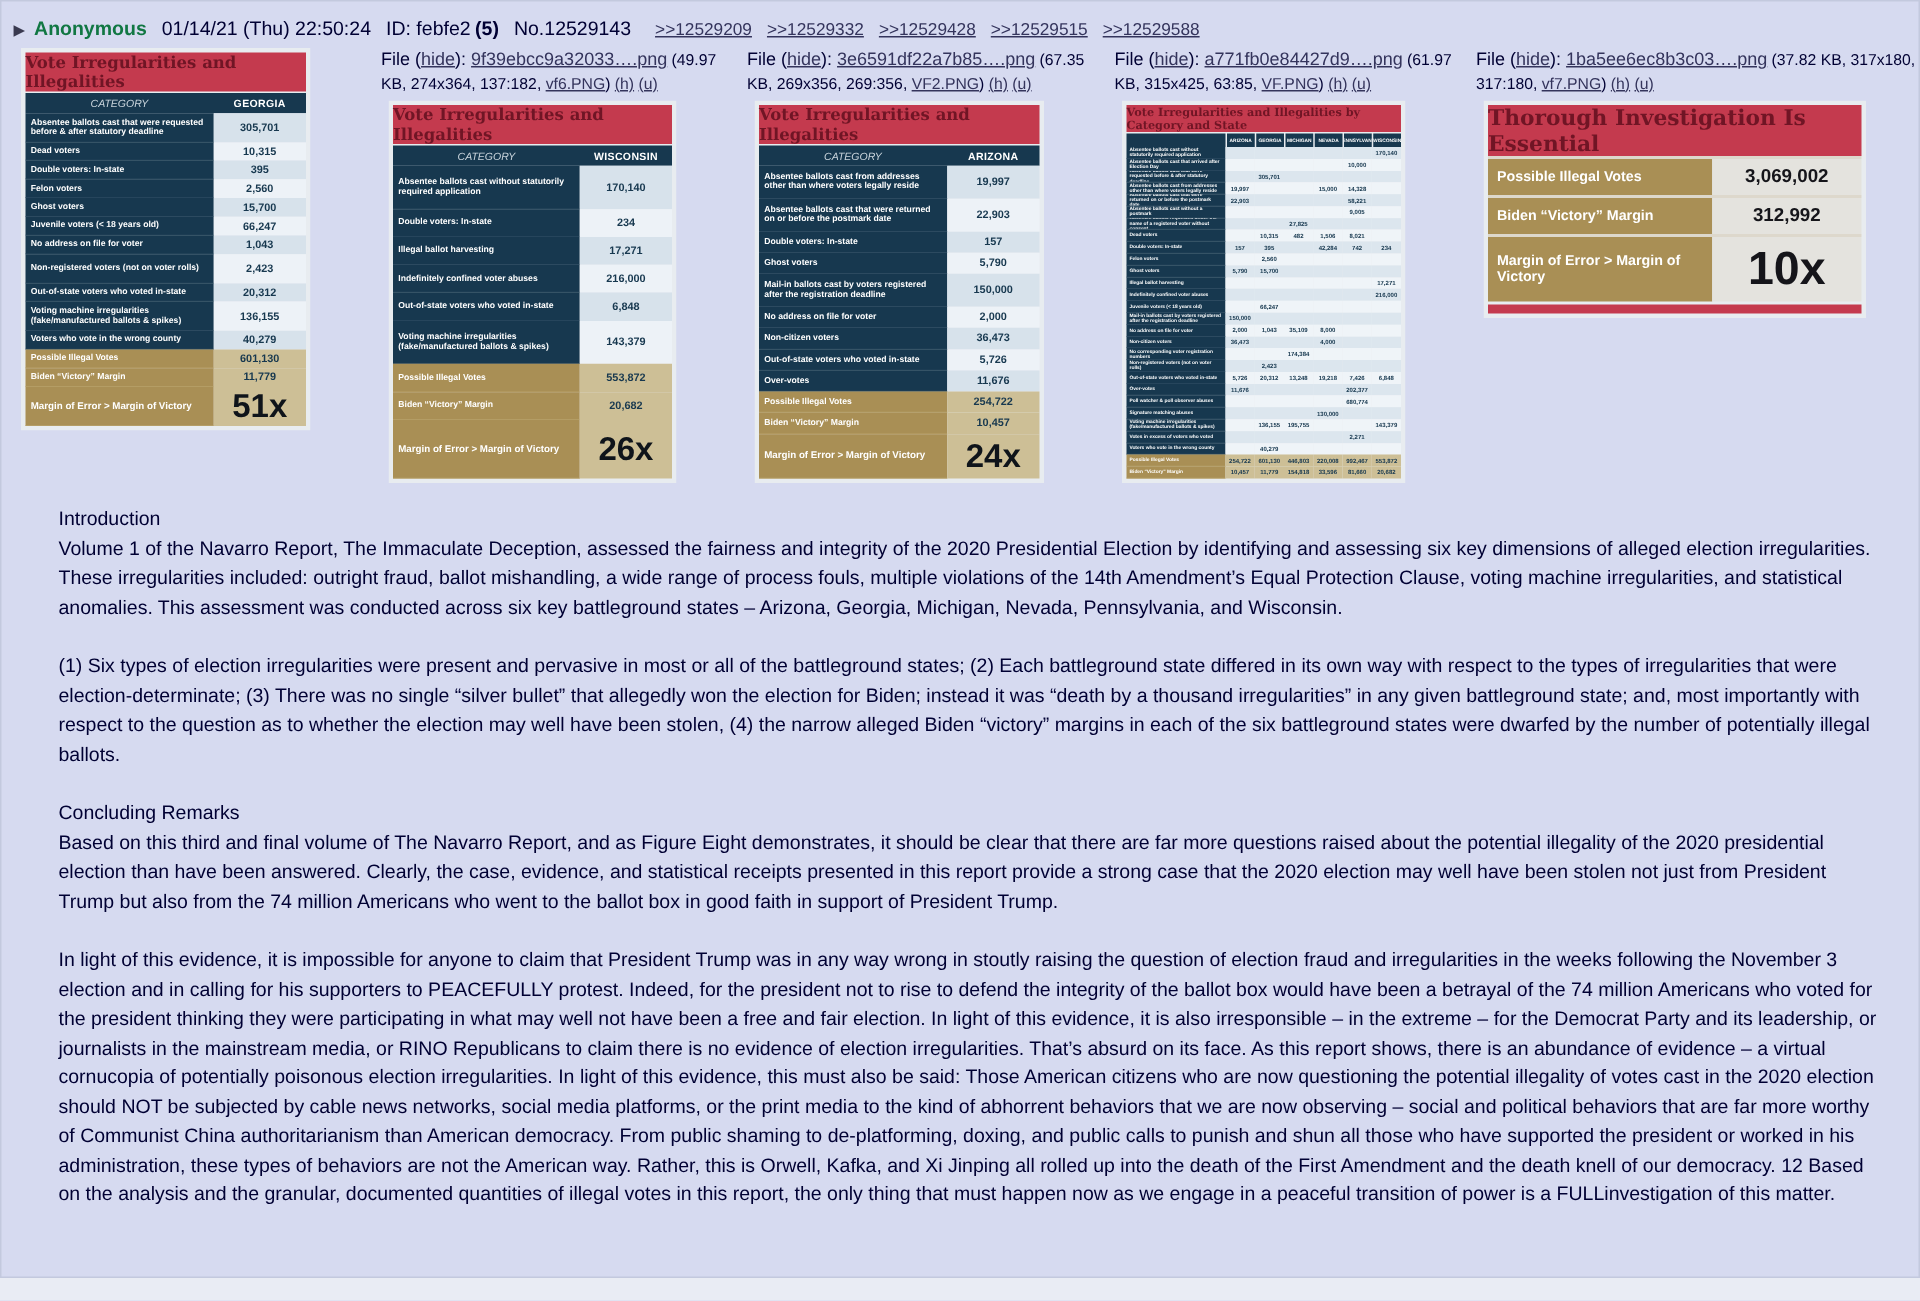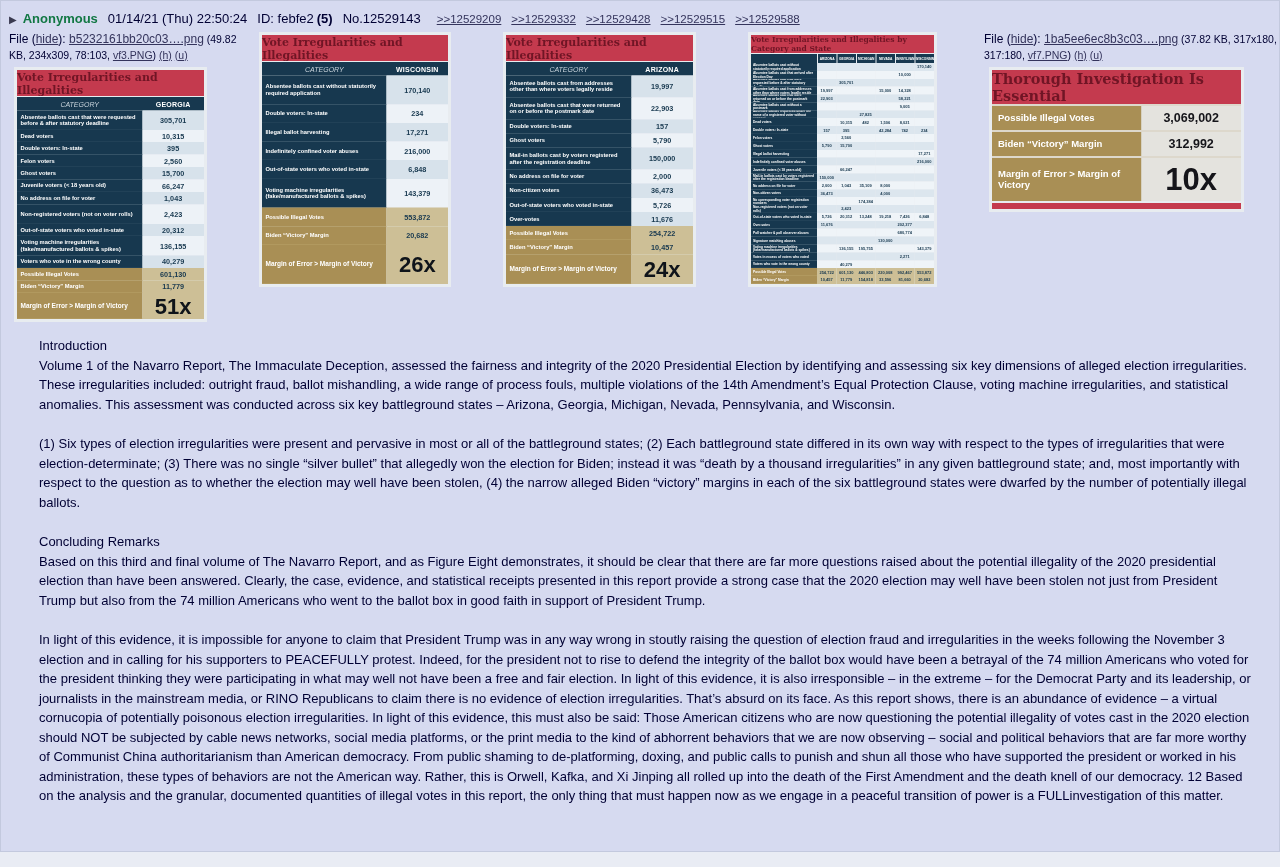--- a/index.html
+++ b/index.html
@@ -66,21 +66,20 @@
 </head>
 <body>
 
 <div class="page">
   <div class="post">
     <div class="post-header">
       <span class="toggle">▶</span><span class="name">Anonymous</span><span class="date">01/14/21 (Thu) 22:50:24</span><span class="pid"><span>ID:</span> <span>febfe2</span><span class="cnt">(5)</span></span><a class="pnum">No.12529143</a><span class="backlinks"><a class="backlink">&gt;&gt;12529209</a><a class="backlink">&gt;&gt;12529332</a><a class="backlink">&gt;&gt;12529428</a><a class="backlink">&gt;&gt;12529515</a><a class="backlink">&gt;&gt;12529588</a></span>
     </div>
     <div class="files-row">
         <div class="file-block" style="width: 237px;">
-          <div class="file-info"><span class="fl">File (<a class="hlink">hide</a>): </span><a class="fname">b5232161bb20c03….png</a><span class="meta"> (49.82 KB, 234x309, 78:103, <a>vf3.PNG</a>) <a>(h)</a> <a>(u)</a></span></div>
           <div class="thumb" style="width: 193px; height: 255px;">
             <div class="ti tc" style="width: 386px; height: 510px;">
               <div class="t-title">Vote Irregularities and Illegalities</div>
               <div class="t-head">
                 <div class="t-cat">CATEGORY</div>
                 <div class="t-state">GEORGIA</div>
               </div>
               <div class="t-body">
                 <div class="t-row" style="flex-grow: 1.55;">
                   <div class="t-lab">Absentee ballots cast that were requested before &amp; after statutory deadline</div>
@@ -136,20 +135,21 @@
                 </div>
                 <div class="t-row gold big" style="flex-grow: 2.1;">
                   <div class="t-lab">Margin of Error &gt; Margin of Victory</div>
                   <div class="t-val">51x</div>
                 </div>
               </div>
             </div>
           </div>
         </div>
         <div class="file-block" style="width: 236px;">
+          <div class="file-info"><span class="fl">File (<a class="hlink">hide</a>): </span><a class="fname">9f39ebcc9a32033….png</a><span class="meta"> (49.97 KB, 274x364, 137:182, <a>vf6.PNG</a>) <a>(h)</a> <a>(u)</a></span></div>
           <div class="thumb" style="width: 192px; height: 255px;">
             <div class="ti tc" style="width: 384px; height: 510px;">
               <div class="t-title">Vote Irregularities and Illegalities</div>
               <div class="t-head">
                 <div class="t-cat">CATEGORY</div>
                 <div class="t-state">WISCONSIN</div>
               </div>
               <div class="t-body">
                 <div class="t-row" style="flex-grow: 1.55;">
                   <div class="t-lab">Absentee ballots cast without statutorily required application</div>
@@ -185,20 +185,21 @@
                 </div>
                 <div class="t-row gold big" style="flex-grow: 2.1;">
                   <div class="t-lab">Margin of Error &gt; Margin of Victory</div>
                   <div class="t-val">26x</div>
                 </div>
               </div>
             </div>
           </div>
         </div>
         <div class="file-block" style="width: 237px;">
+          <div class="file-info"><span class="fl">File (<a class="hlink">hide</a>): </span><a class="fname">3e6591df22a7b85….png</a><span class="meta"> (67.35 KB, 269x356, 269:356, <a>VF2.PNG</a>) <a>(h)</a> <a>(u)</a></span></div>
           <div class="thumb" style="width: 193px; height: 255px;">
             <div class="ti tc" style="width: 386px; height: 510px;">
               <div class="t-title">Vote Irregularities and Illegalities</div>
               <div class="t-head">
                 <div class="t-cat">CATEGORY</div>
                 <div class="t-state">ARIZONA</div>
               </div>
               <div class="t-body">
                 <div class="t-row" style="flex-grow: 1.55;">
                   <div class="t-lab">Absentee ballots cast from addresses other than where voters legally reside</div>
@@ -246,20 +247,21 @@
                 </div>
                 <div class="t-row gold big" style="flex-grow: 2.1;">
                   <div class="t-lab">Margin of Error &gt; Margin of Victory</div>
                   <div class="t-val">24x</div>
                 </div>
               </div>
             </div>
           </div>
         </div>
         <div class="file-block" style="width: 233px;">
+          <div class="file-info"><span class="fl">File (<a class="hlink">hide</a>): </span><a class="fname">a771fb0e84427d9….png</a><span class="meta"> (61.97 KB, 315x425, 63:85, <a>VF.PNG</a>) <a>(h)</a> <a>(u)</a></span></div>
           <div class="thumb" style="width: 189px; height: 255px;">
             <div class="ti mx" style="width: 378px; height: 510px;">
               <div class="t-title">Vote Irregularities and Illegalities by Category and State</div>
               <div class="m-head">
                 <div class="m-hlab"></div>
                 <div class="m-hcol">ARIZONA</div>
                 <div class="m-hcol">GEORGIA</div>
                 <div class="m-hcol">MICHIGAN</div>
                 <div class="m-hcol">NEVADA</div>
                 <div class="m-hcol">PENNSYLVANIA</div>

